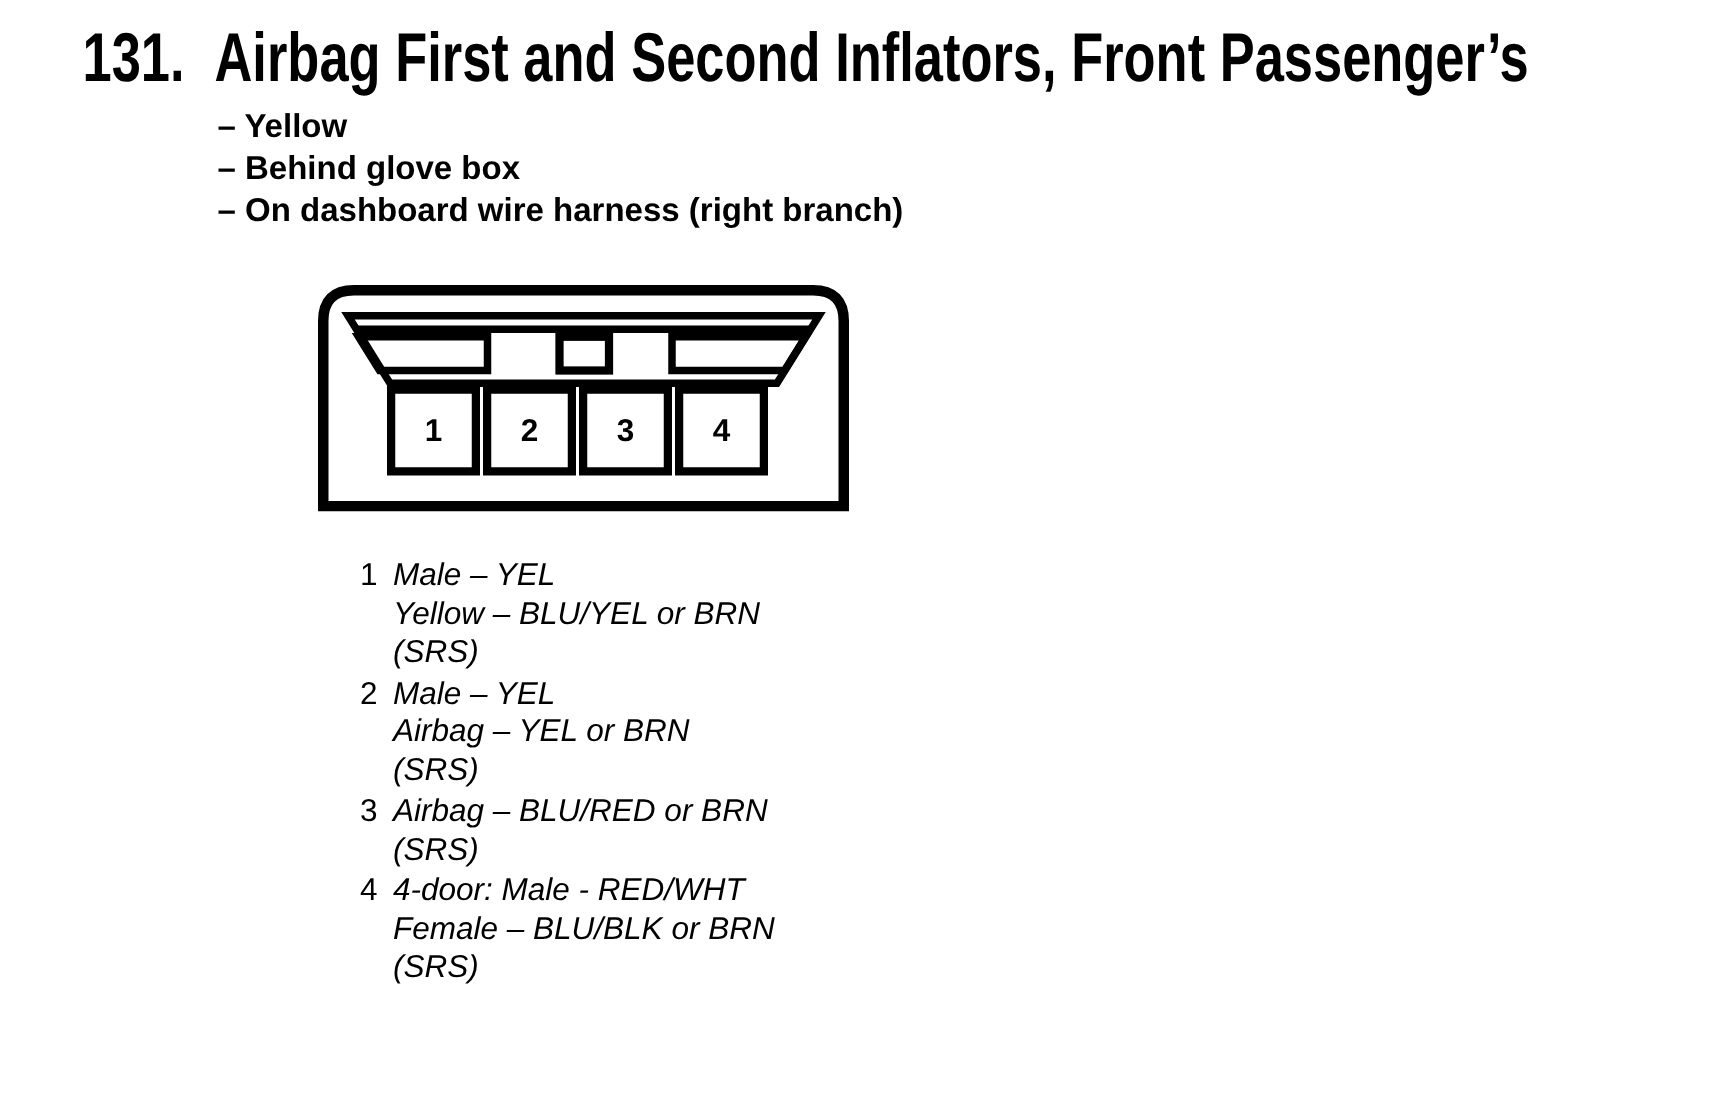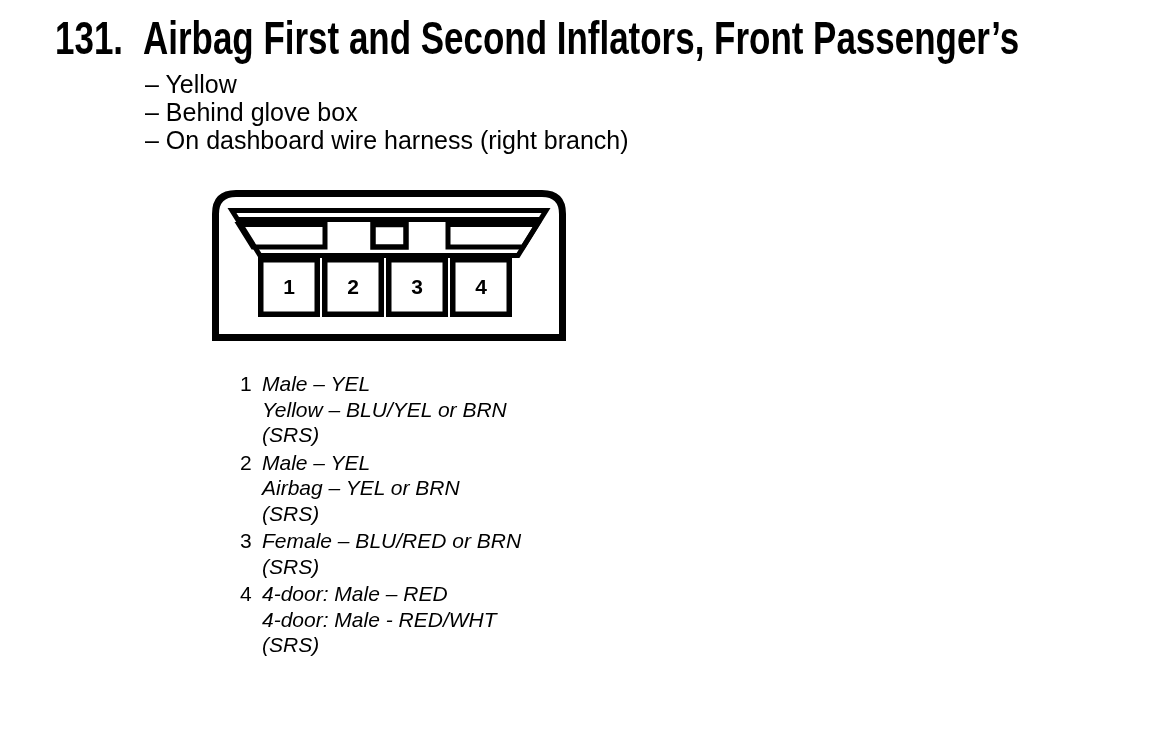--- a/index.html
+++ b/index.html
@@ -22,23 +22,24 @@
     white-space: nowrap;
     transform: scaleX(0.76);
     transform-origin: left top;
   }
   .title-number { left: 55px; }
   .title-text   { left: 143px; }
 
   
   .details {
     left: 145px; top: 70px;
-    font-size: 25px;
+    font-size: 22px;
     line-height: 28px;
     white-space: nowrap;
+    font-weight: bold;
   }
 
   
   .connector-wrap { left: 212px; top: 190px; width: 354px; height: 151px; }
   .connector-wrap svg { display: block; width: 354px; height: 151px; }
   .pin-num-text {
     font-family: "Liberation Sans", sans-serif;
     font-size: 21px;
     font-weight: bold;
   }
@@ -104,27 +105,27 @@
     <div class="pin-entry-lines">
       <div>Male – YEL</div>
       <div>Airbag – YEL or BRN</div>
       <div>(SRS)</div>
     </div>
   </div>
 
   <div class="pin-entry">
     <div class="pin-entry-num">3</div>
     <div class="pin-entry-lines">
-      <div>Female – BLU/RED or BRN</div>
+      <div>Airbag – BLU/RED or BRN</div>
       <div>(SRS)</div>
     </div>
   </div>
 
   <div class="pin-entry">
     <div class="pin-entry-num">4</div>
     <div class="pin-entry-lines">
-      <div>4-door: Male – RED</div>
       <div>4-door: Male - RED/WHT</div>
+      <div>Female – BLU/BLK or BRN</div>
       <div>(SRS)</div>
     </div>
   </div>
 
 </div>
 
 </body></html>

